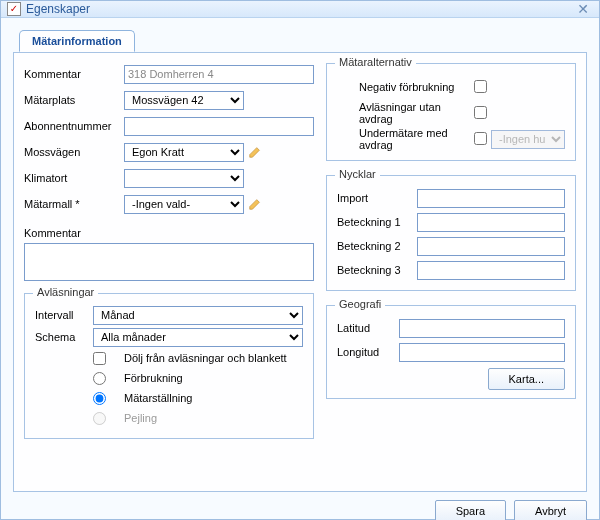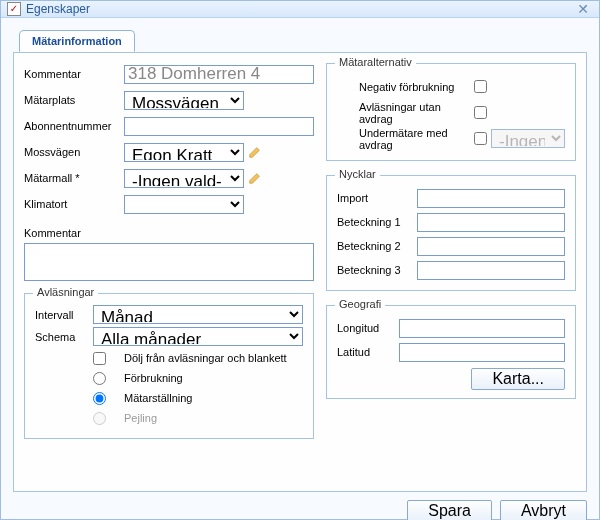--- a/index.html
+++ b/index.html
@@ -88,21 +88,21 @@
     align-items: center;
     height: 22px;
   }
   .row .lbl { width: 100px; }
   .row .ctrl { flex: 1; display: flex; align-items: center; gap: 3px; }
   input.txt, select {
     border: 1px solid #7a9ccc;
     height: 19px;
     padding: 1px 3px;
     font-family: inherit;
-    font-size: 17px;
+    font-size: 11px;
     background: #fff;
   }
   input.txt { width: 100%; }
   select { width: 100%; }
   .sel110 { width: 120px; }
   .ro { color: #888; background: #fff; }
   .edit-icon {
     width: 16px; height: 16px;
     border: 0;
     display: inline-flex; align-items: center; justify-content: center;
@@ -150,21 +150,21 @@
   .opts label.disabled { color: #9a9a9a; }
   .geo .kv-row .k { width: 62px; }
   .geo .btnrow { display:flex; justify-content:flex-end; margin-top:4px; }
   .btn {
     border: 1px solid #8aa9cf;
     background: linear-gradient(#fefefe,#e9f1fb);
     height: 22px;
     min-width: 70px;
     padding: 0 20px;
     font-family: inherit;
-    font-size: 16px;
+    font-size: 11px;
     cursor: pointer;
     border-radius: 2px;
   }
   .footer {
     display: flex;
     justify-content: flex-end;
     gap: 8px;
     padding: 8px 12px 10px 12px;
   }
   input[type=checkbox], input[type=radio] { margin:0; }
@@ -214,38 +214,38 @@
                 <option>Egon Kratt</option>
               </select>
               <span class="edit-icon">
                 <svg viewBox="0 0 16 16">
                     <path d="M2 14 L2 11 L10 3 L13 6 L5 14 Z" fill="#f4c25a" stroke="#b8862d" stroke-width="0.7"></path>
                   </svg>
               </span>
             </div>
           </div>
           <div class="row">
+            <div class="lbl">Klimatort</div>
+            <div class="ctrl">
+              <select class="sel110">
+                <option></option>
+              </select>
+            </div>
+          </div>
+          <div class="row">
             <div class="lbl">Mätarmall *</div>
             <div class="ctrl">
               <select class="sel110">
                 <option>-Ingen vald-</option>
               </select>
               <span class="edit-icon">
                 <svg viewBox="0 0 16 16">
                     <path d="M2 14 L2 11 L10 3 L13 6 L5 14 Z" fill="#f4c25a" stroke="#b8862d" stroke-width="0.7"></path>
                   </svg>
               </span>
-            </div>
-          </div>
-          <div class="row">
-            <div class="lbl">Klimatort</div>
-            <div class="ctrl">
-              <select class="sel110">
-                <option></option>
-              </select>
             </div>
           </div>
           <div style="height:4px"></div>
           <div class="row" style="height:auto; align-items:flex-end;">
             <div class="lbl">Kommentar</div>
           </div>
           <textarea class="textarea" style=""></textarea>
 
           <div class="gb avl" style="margin-top:8px;">
             <div class="legend">Avläsningar</div>
@@ -326,25 +326,25 @@
               </div>
             <div class="kv-row">
                 <div class="k">Beteckning 3</div>
                 <div class="v"><input class="txt" value="" style=""></div>
               </div>
           </div>
 
           <div class="gb geo">
             <div class="legend">Geografi</div>
             <div class="kv-row">
+                <div class="k">Latitud</div>
+                <div class="v"><input class="txt" value="" style=""></div>
+              </div>
+            <div class="kv-row">
                 <div class="k">Longitud</div>
-                <div class="v"><input class="txt" value="" style=""></div>
-              </div>
-            <div class="kv-row">
-                <div class="k">Latitud</div>
                 <div class="v"><input class="txt" value="" style=""></div>
               </div>
             <div class="btnrow">
               <button class="btn">Karta...</button>
             </div>
           </div>
         </div>
       </div>
     </div>
   </div>

